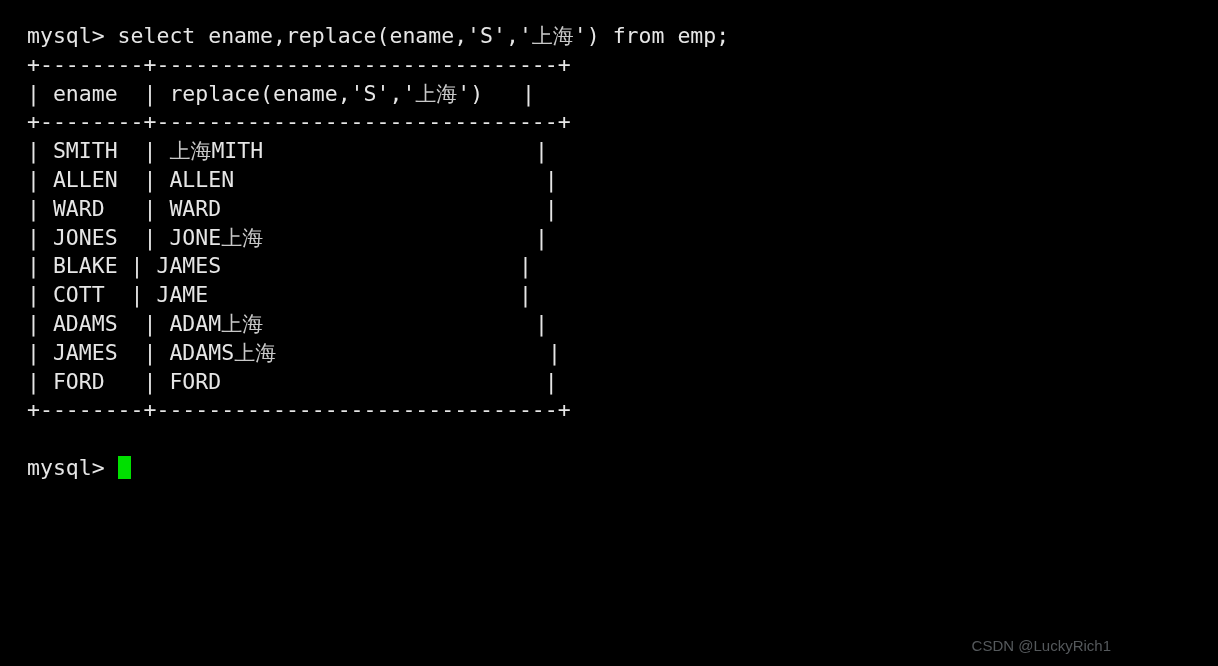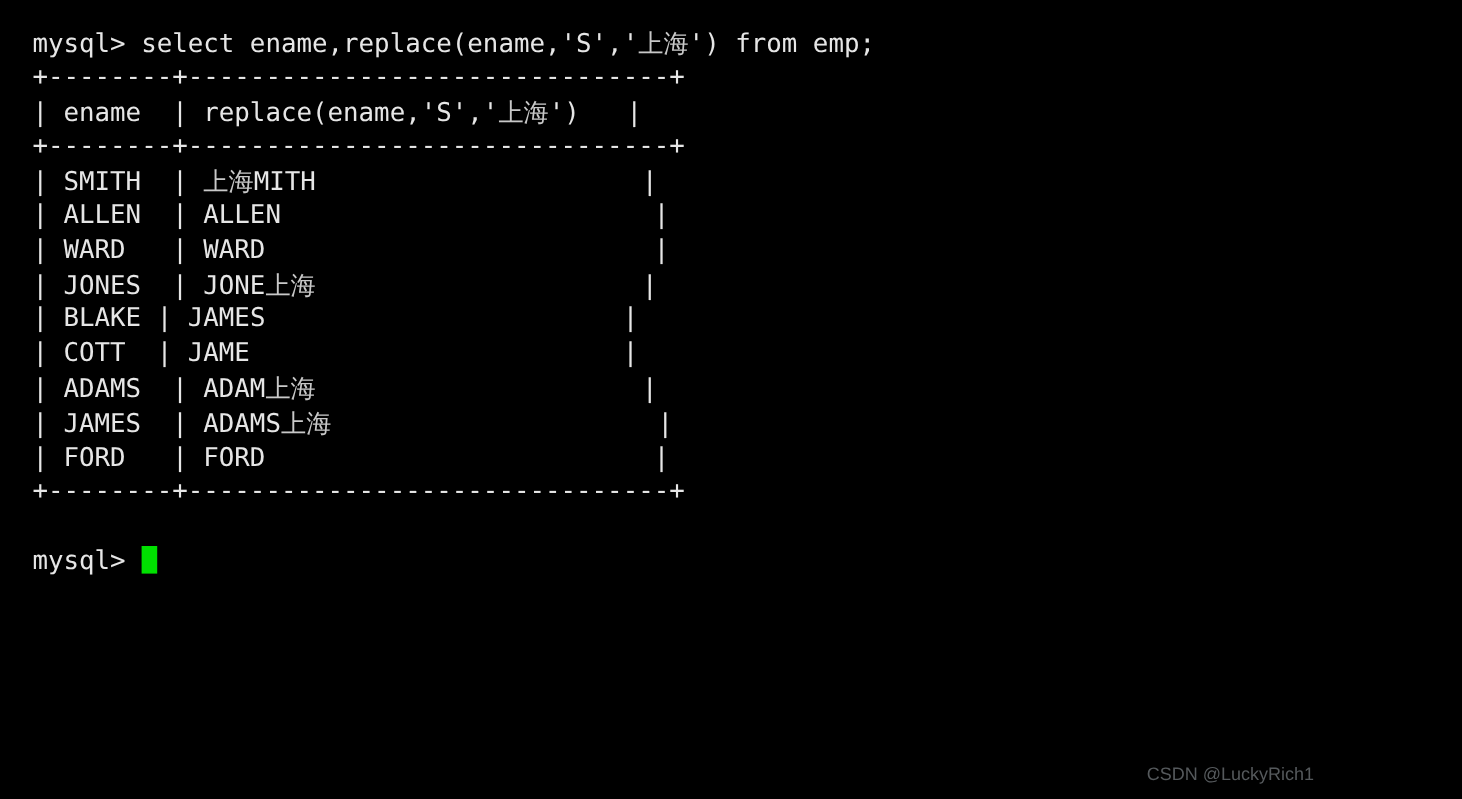--- a/index.html
+++ b/index.html
@@ -49,21 +49,21 @@
   }
   .cursor {
     display: inline-block;
     width: 13px;
     height: 23px;
     background: #00e000;
     vertical-align: -4px;
   }
   .watermark {
     position: absolute;
-    right: 20px;
+    right: 4px;
     bottom: 12px;
     font-family: "Liberation Sans", "DejaVu Sans", sans-serif;
     font-size: 15px;
     color: #55595c;
     white-space: pre;
   }
 </style>
 </head>
 <body>
 

